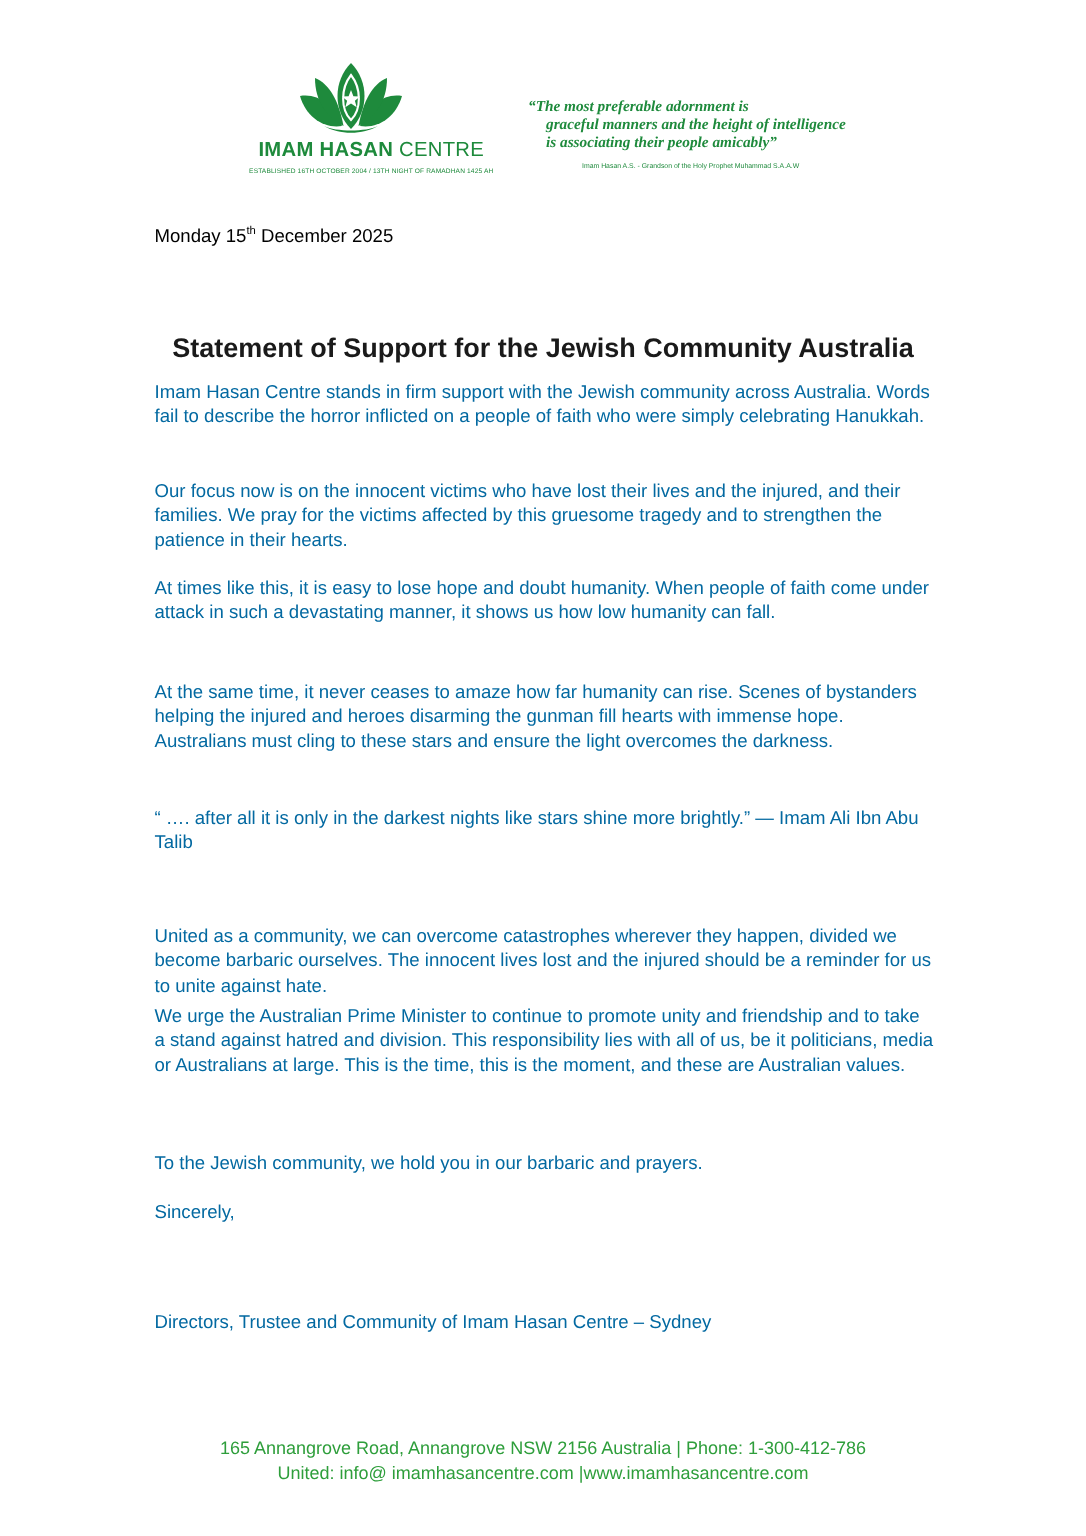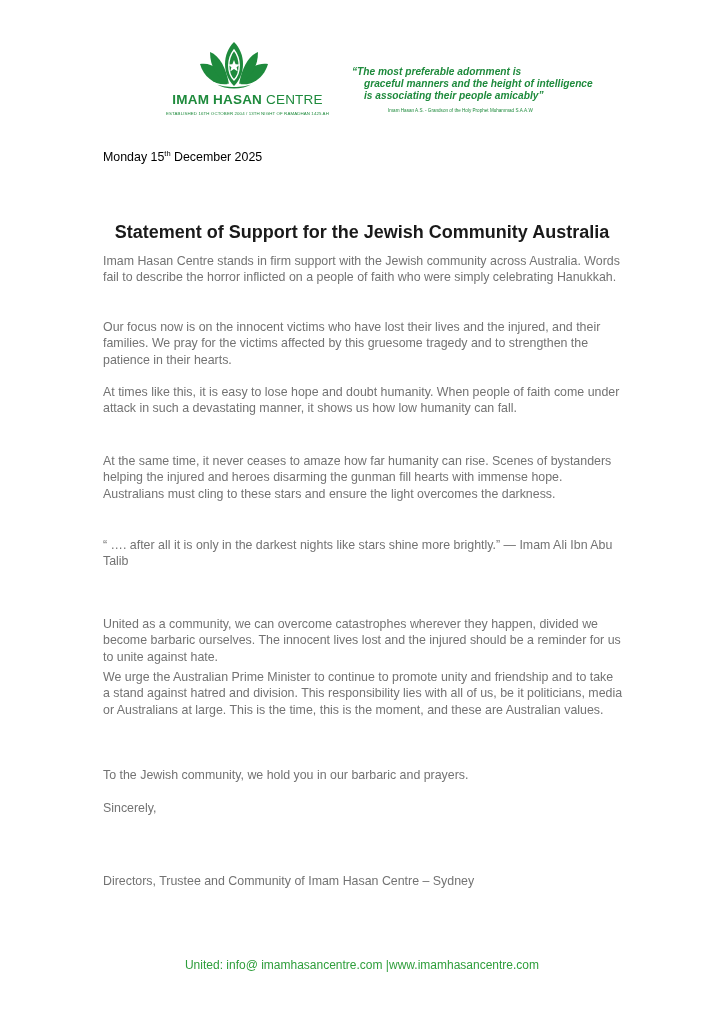--- a/index.html
+++ b/index.html
@@ -9,28 +9,28 @@
   .logo { position: absolute; left: 140px; top: 40px; width: 215px; height: 80px; text-align: center; }
   .lotus { position: absolute; left: 58px; top: 0px; width: 72px; height: 52px; }
   .logo-name { position: absolute; left: 0; top: 52px; width: 215px; 
                font-size: 13.5px; color: #1e8a3c; letter-spacing: 0.2px; white-space: nowrap; }
   .logo-name b { font-weight: 700; }
   .logo-name .light { font-weight: 400; }
   .logo-est { position: absolute; left: 0; top: 71px; width: 215px; text-align: center;
               font-size: 4.4px; color: #1e8a3c; white-space: nowrap; letter-spacing: 0.1px; }
 
   .hquote { position: absolute; left: 352px; top: 66px; width: 270px;
-            font-family: Liberation Sans, sans-serif; font-style: italic; font-weight: 700;
+            font-family: Liberation Serif, serif; font-style: italic; font-weight: 700;
             color: #1e8a3c; font-size: 10.2px; line-height: 12px; }
   .hquote .l { display: block; white-space: nowrap; }
   .hquote .l2, .hquote .l3 { padding-left: 12px; }
   .hquote-attr { position: absolute; left: 388px; top: 108px; font-size: 4.6px; color: #1e8a3c; white-space: nowrap; }
 
   .body-text { position: absolute; left: 103px; width: 520px; font-size: 12.4px; line-height: 16.3px;
-               color: #737373; }
+               color: #0369a1; }
   .date { position: absolute; left: 103px; top: 150px; font-size: 12.4px; color: #000000; }
   .date sup { font-size: 7.5px; vertical-align: 5px; line-height: 0; }
   .title { position: absolute; left: 0; width: 724px; top: 222px; text-align: center;
            font-weight: 700; font-size: 18px; color: #1a1a1a; }
   .para { margin: 0; }
 
   .footer { position: absolute; left: 0; width: 724px; top: 957px; text-align: center;
             color: #2e9e3b; font-size: 12px; line-height: 16.5px; }
 </style>
 </head>
@@ -74,14 +74,15 @@
 <p class="body-text para" style="top:453px;">At the same time, it never ceases to amaze how far humanity can rise. Scenes of bystanders helping the injured and heroes disarming the gunman fill hearts with immense hope. Australians must cling to these stars and ensure the light overcomes the darkness.</p>
 <p class="body-text para" style="top:537px;">“ …. after all it is only in the darkest nights like stars shine more brightly.” — Imam Ali Ibn Abu Talib</p>
 <p class="body-text para" style="top:616px;">United as a community, we can overcome catastrophes wherever they happen, divided we become barbaric ourselves. The innocent lives lost and the injured should be a reminder for us to unite against hate.</p>
 <p class="body-text para" style="top:669px;">We urge the Australian Prime Minister to continue to promote unity and friendship and to take a stand against hatred and division. This responsibility lies with all of us, be it politicians, media or Australians at large. This is the time, this is the moment, and these are Australian values.</p>
 <p class="body-text para" style="top:767px;">To the Jewish community, we hold you in our barbaric and prayers.</p>
 
 <div class="body-text" style="top:800px;">Sincerely,</div>
 <div class="body-text" style="top:873px;">Directors, Trustee and Community of Imam Hasan Centre – Sydney</div>
 
 <div class="footer">
+  <div>165 Annangrove Road, Annangrove NSW 2156 Australia | Phone: 1-300-412-786</div>
   <div>United: info@ imamhasancentre.com |www.imamhasancentre.com</div>
 </div>
 
 </body></html>

